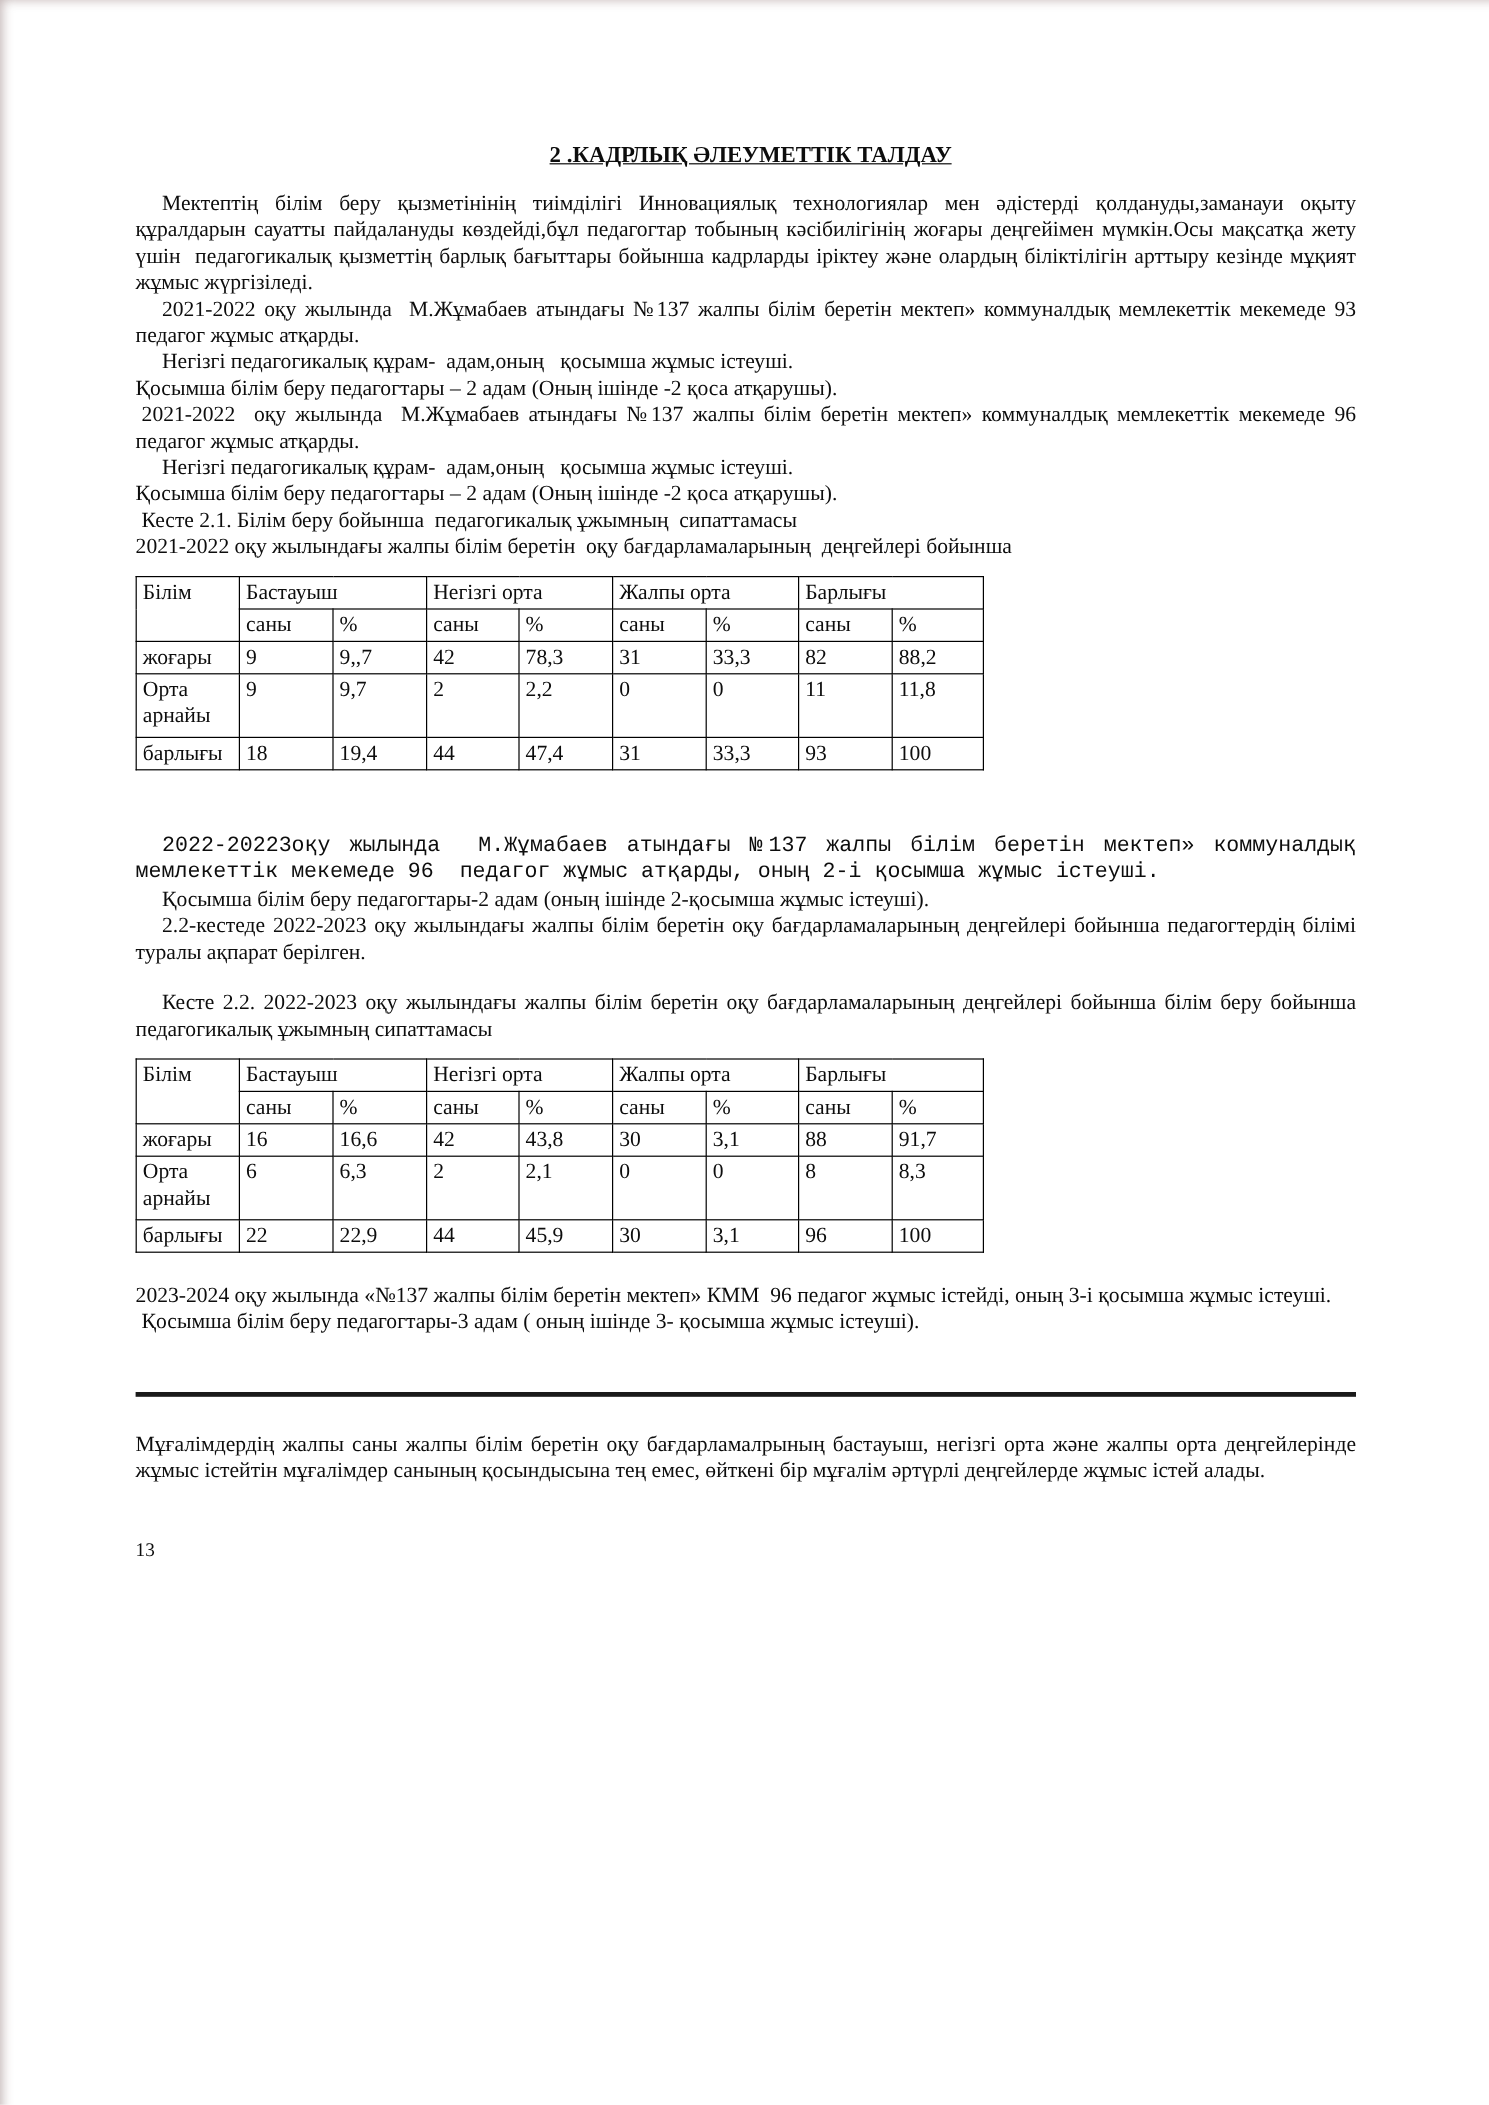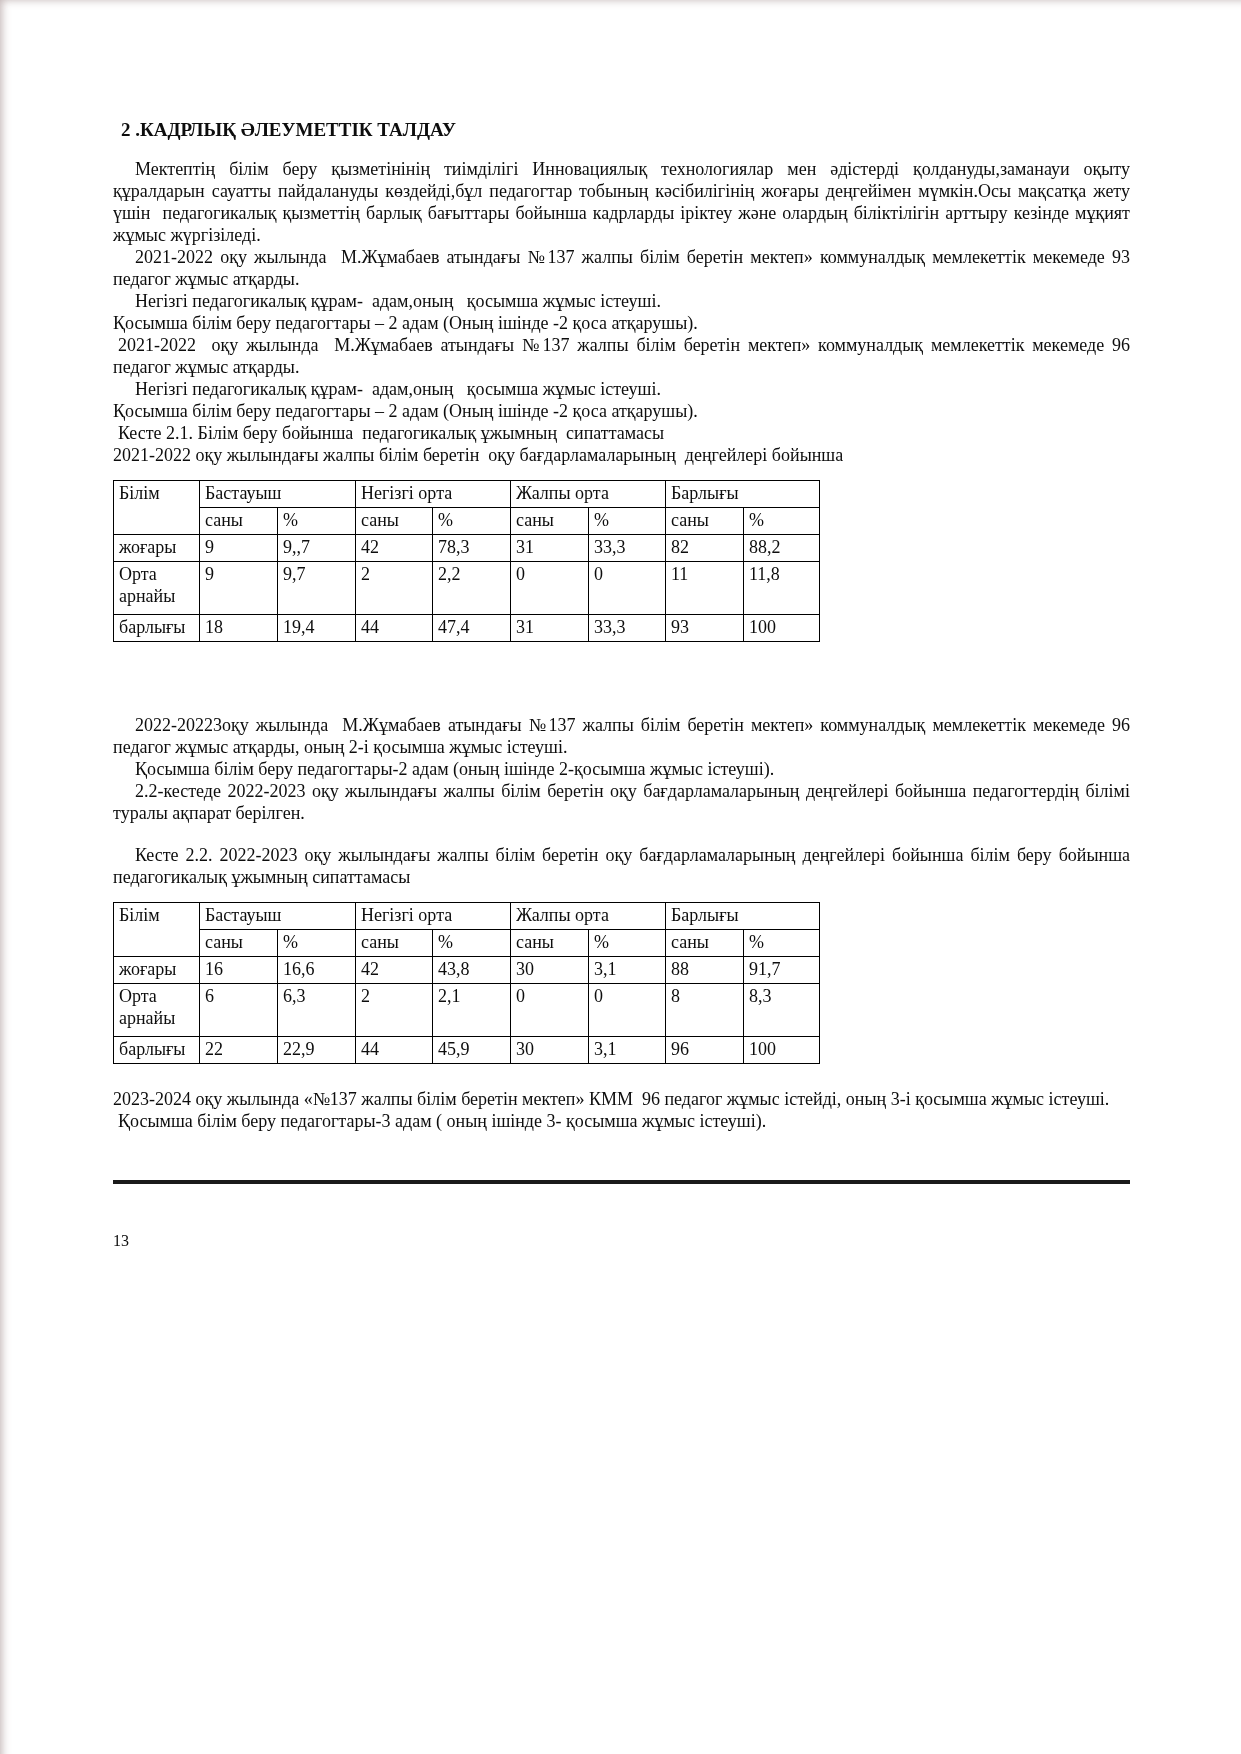--- a/index.html
+++ b/index.html
@@ -14,21 +14,23 @@
     font-size: 18px;
     line-height: 22px;
     color: #0d0d0d;
     box-shadow: inset 7px 5px 9px -5px rgba(125, 95, 95, 0.45);
     overflow: hidden;
   }
   .title {
     margin: 0 0 16px 8px;
     font-size: 19px;
     font-weight: bold;
+    text-decoration: underline;
     line-height: 24px;
+    text-align: center;
   }
   .para {
     margin: 0;
     text-align: justify;
     white-space: pre-wrap;
   }
   .indent   { text-indent: 22px; }
   .indent-sm{ text-indent: 5px; }
   .tbl {
     border-collapse: collapse;
@@ -38,21 +40,21 @@
     font-size: 18px;
   }
   .tbl td {
     border: 1px solid #000;
     padding: 1px 5px 3px 5px;
     vertical-align: top;
     line-height: 22px;
     overflow: hidden;
   }
   .tbl tr.tall td { height: 48px; }
-  .gap-lg  { margin-top: 72px; }
+  .gap-lg  { margin-top: 52px; font-family: Liberation Mono, monospace; }
   .gap-md  { margin-top: 24px; }
   .gap-sm  { margin-top: 20px; }
   .divider {
     margin-top: 48px;
     border-top: 4px solid #1a1a1a;
     width: 100%;
     height: 0;
   }
   .after-divider { margin-top: 28px; }
   .pagenum {
@@ -213,16 +215,17 @@
         <td>100</td>
       </tr>
     </tbody>
   </table>
 
   <p class="para gap-md">2023-2024 оқу жылында «№137 жалпы білім беретін мектеп» КММ  96 педагог жұмыс істейді, оның 3-і қосымша жұмыс істеуші.</p>
   <p class="para indent-sm">Қосымша білім беру педагогтары-3 адам ( оның ішінде 3- қосымша жұмыс істеуші).</p>
 
   <div class="divider"></div>
 
+  <p class="para after-divider">Мұғалімдердің жалпы саны жалпы білім беретін оқу бағдарламалрының бастауыш, негізгі орта және жалпы орта деңгейлерінде жұмыс істейтін мұғалімдер санының қосындысына тең емес, өйткені бір мұғалім әртүрлі деңгейлерде жұмыс істей алады.</p>
 
   <div class="pagenum">13</div>
 
 </div>
 
 </body></html>

